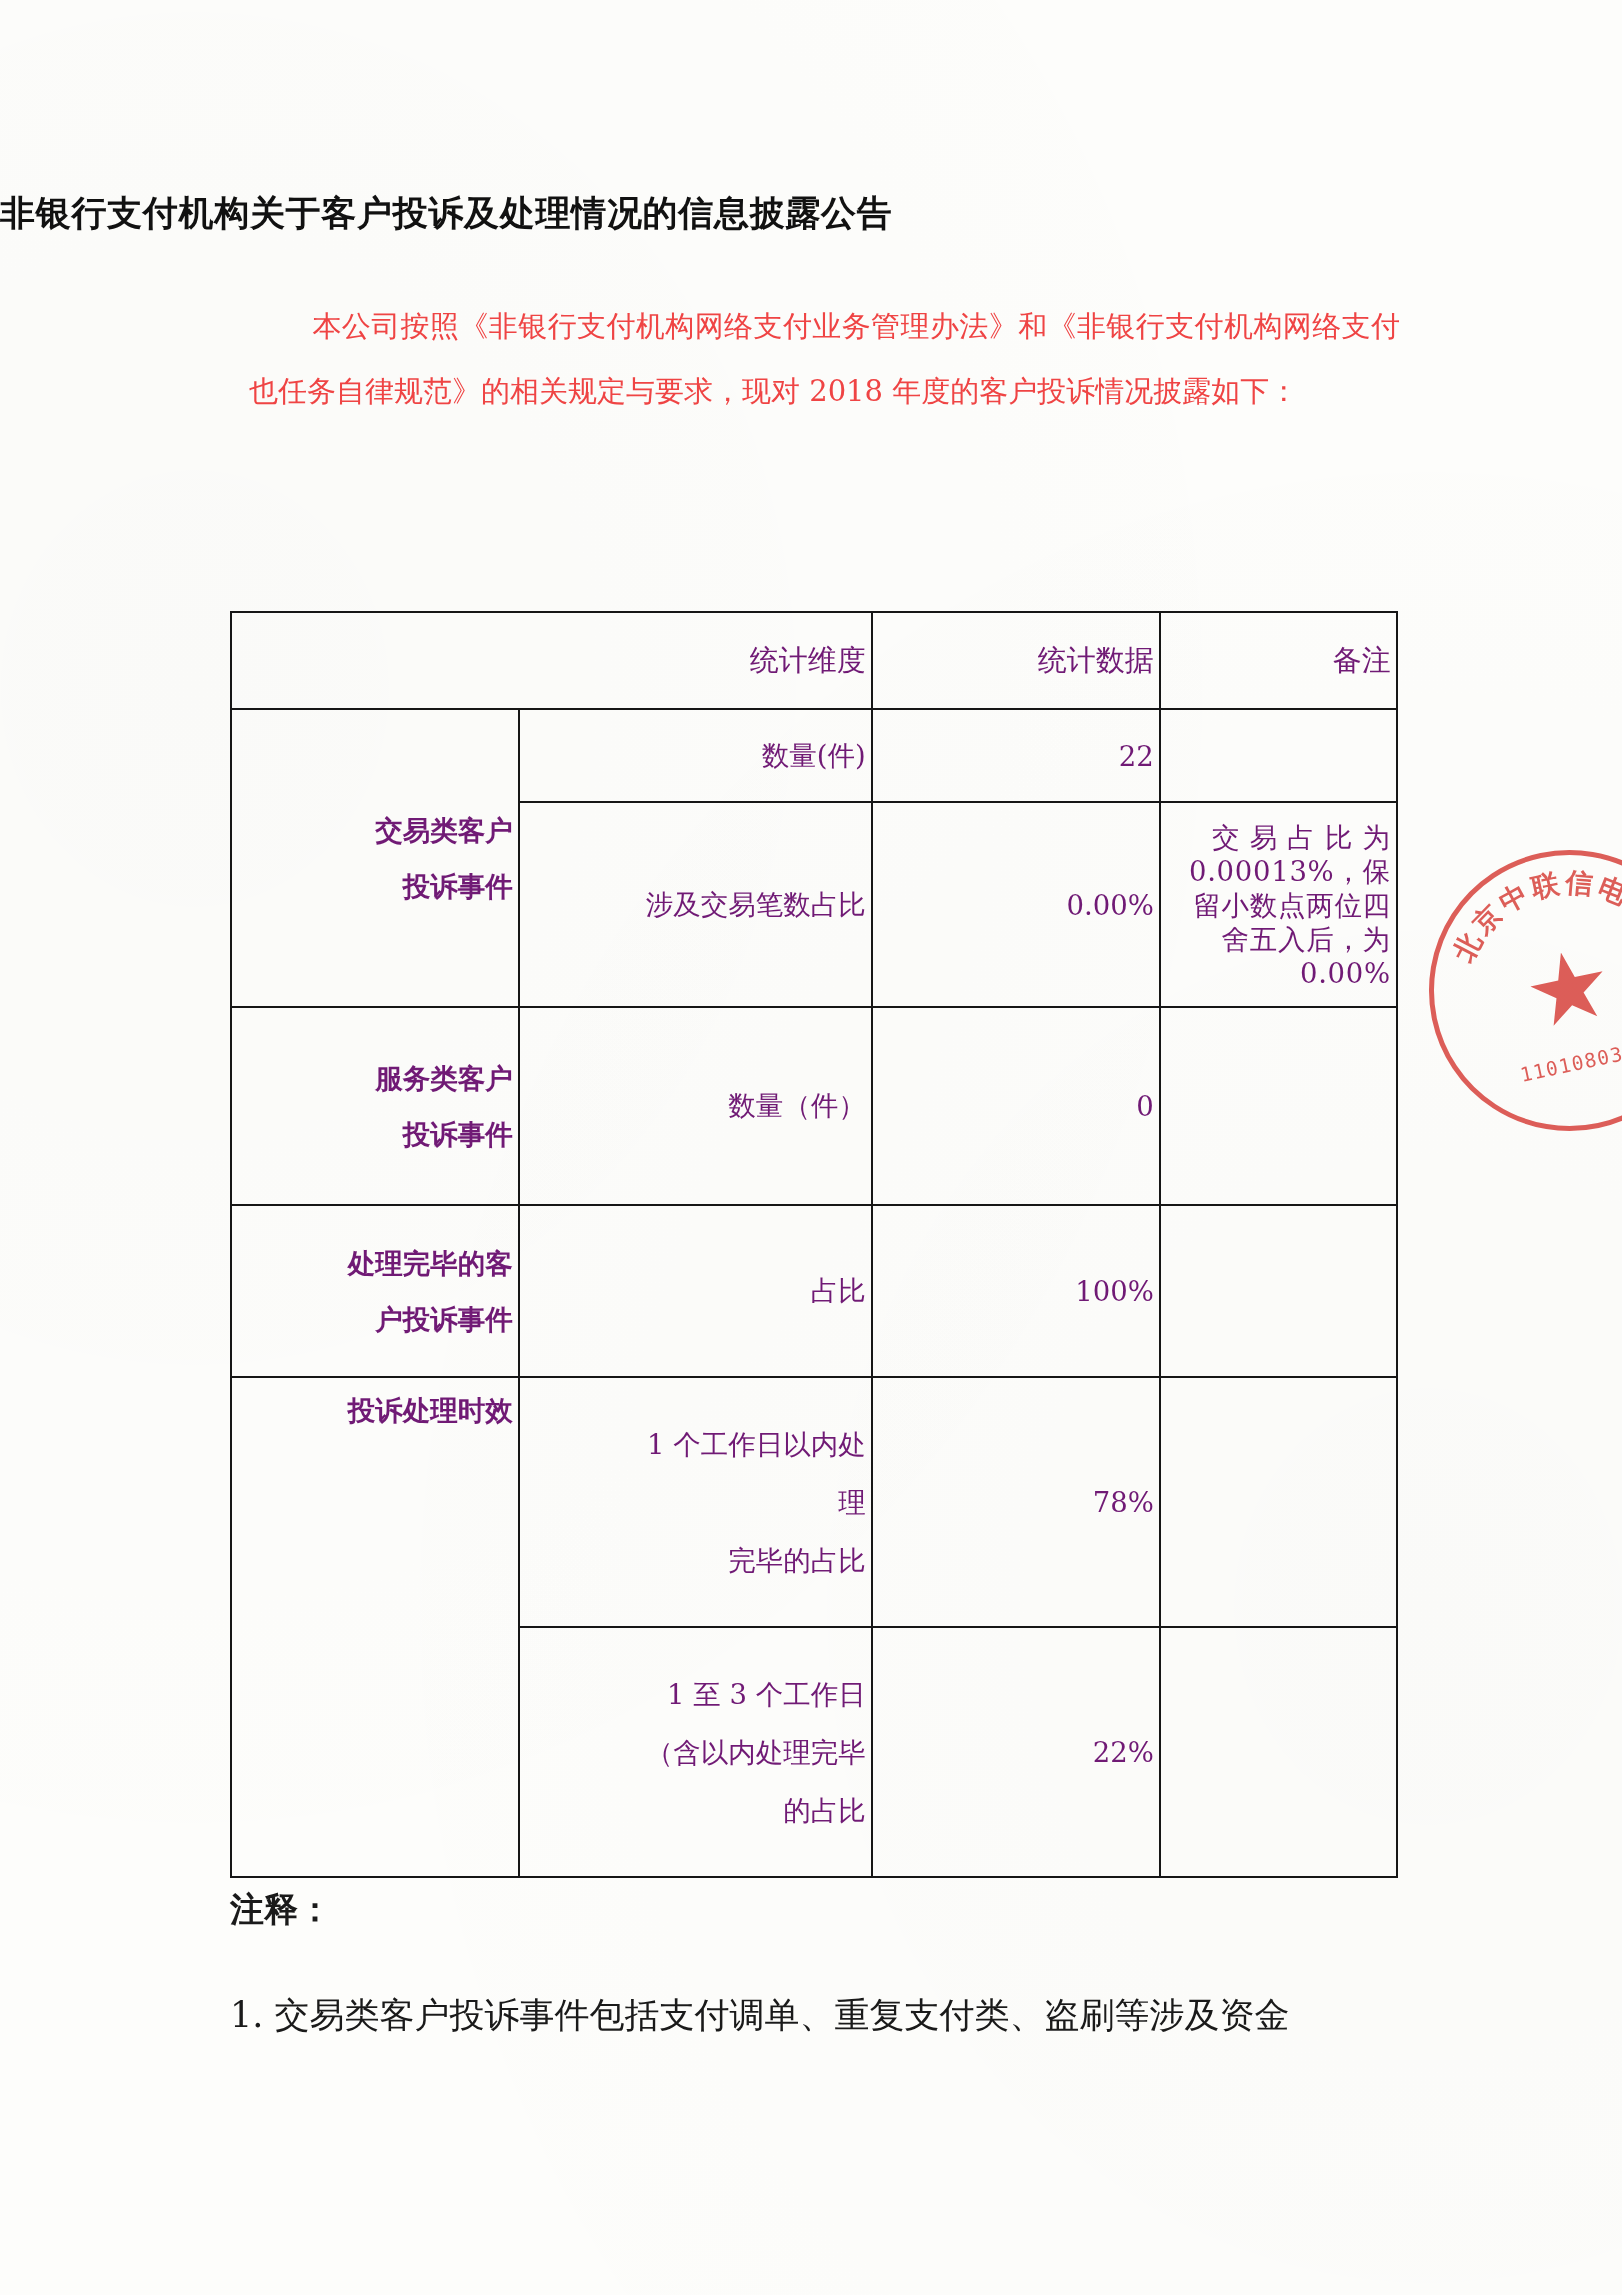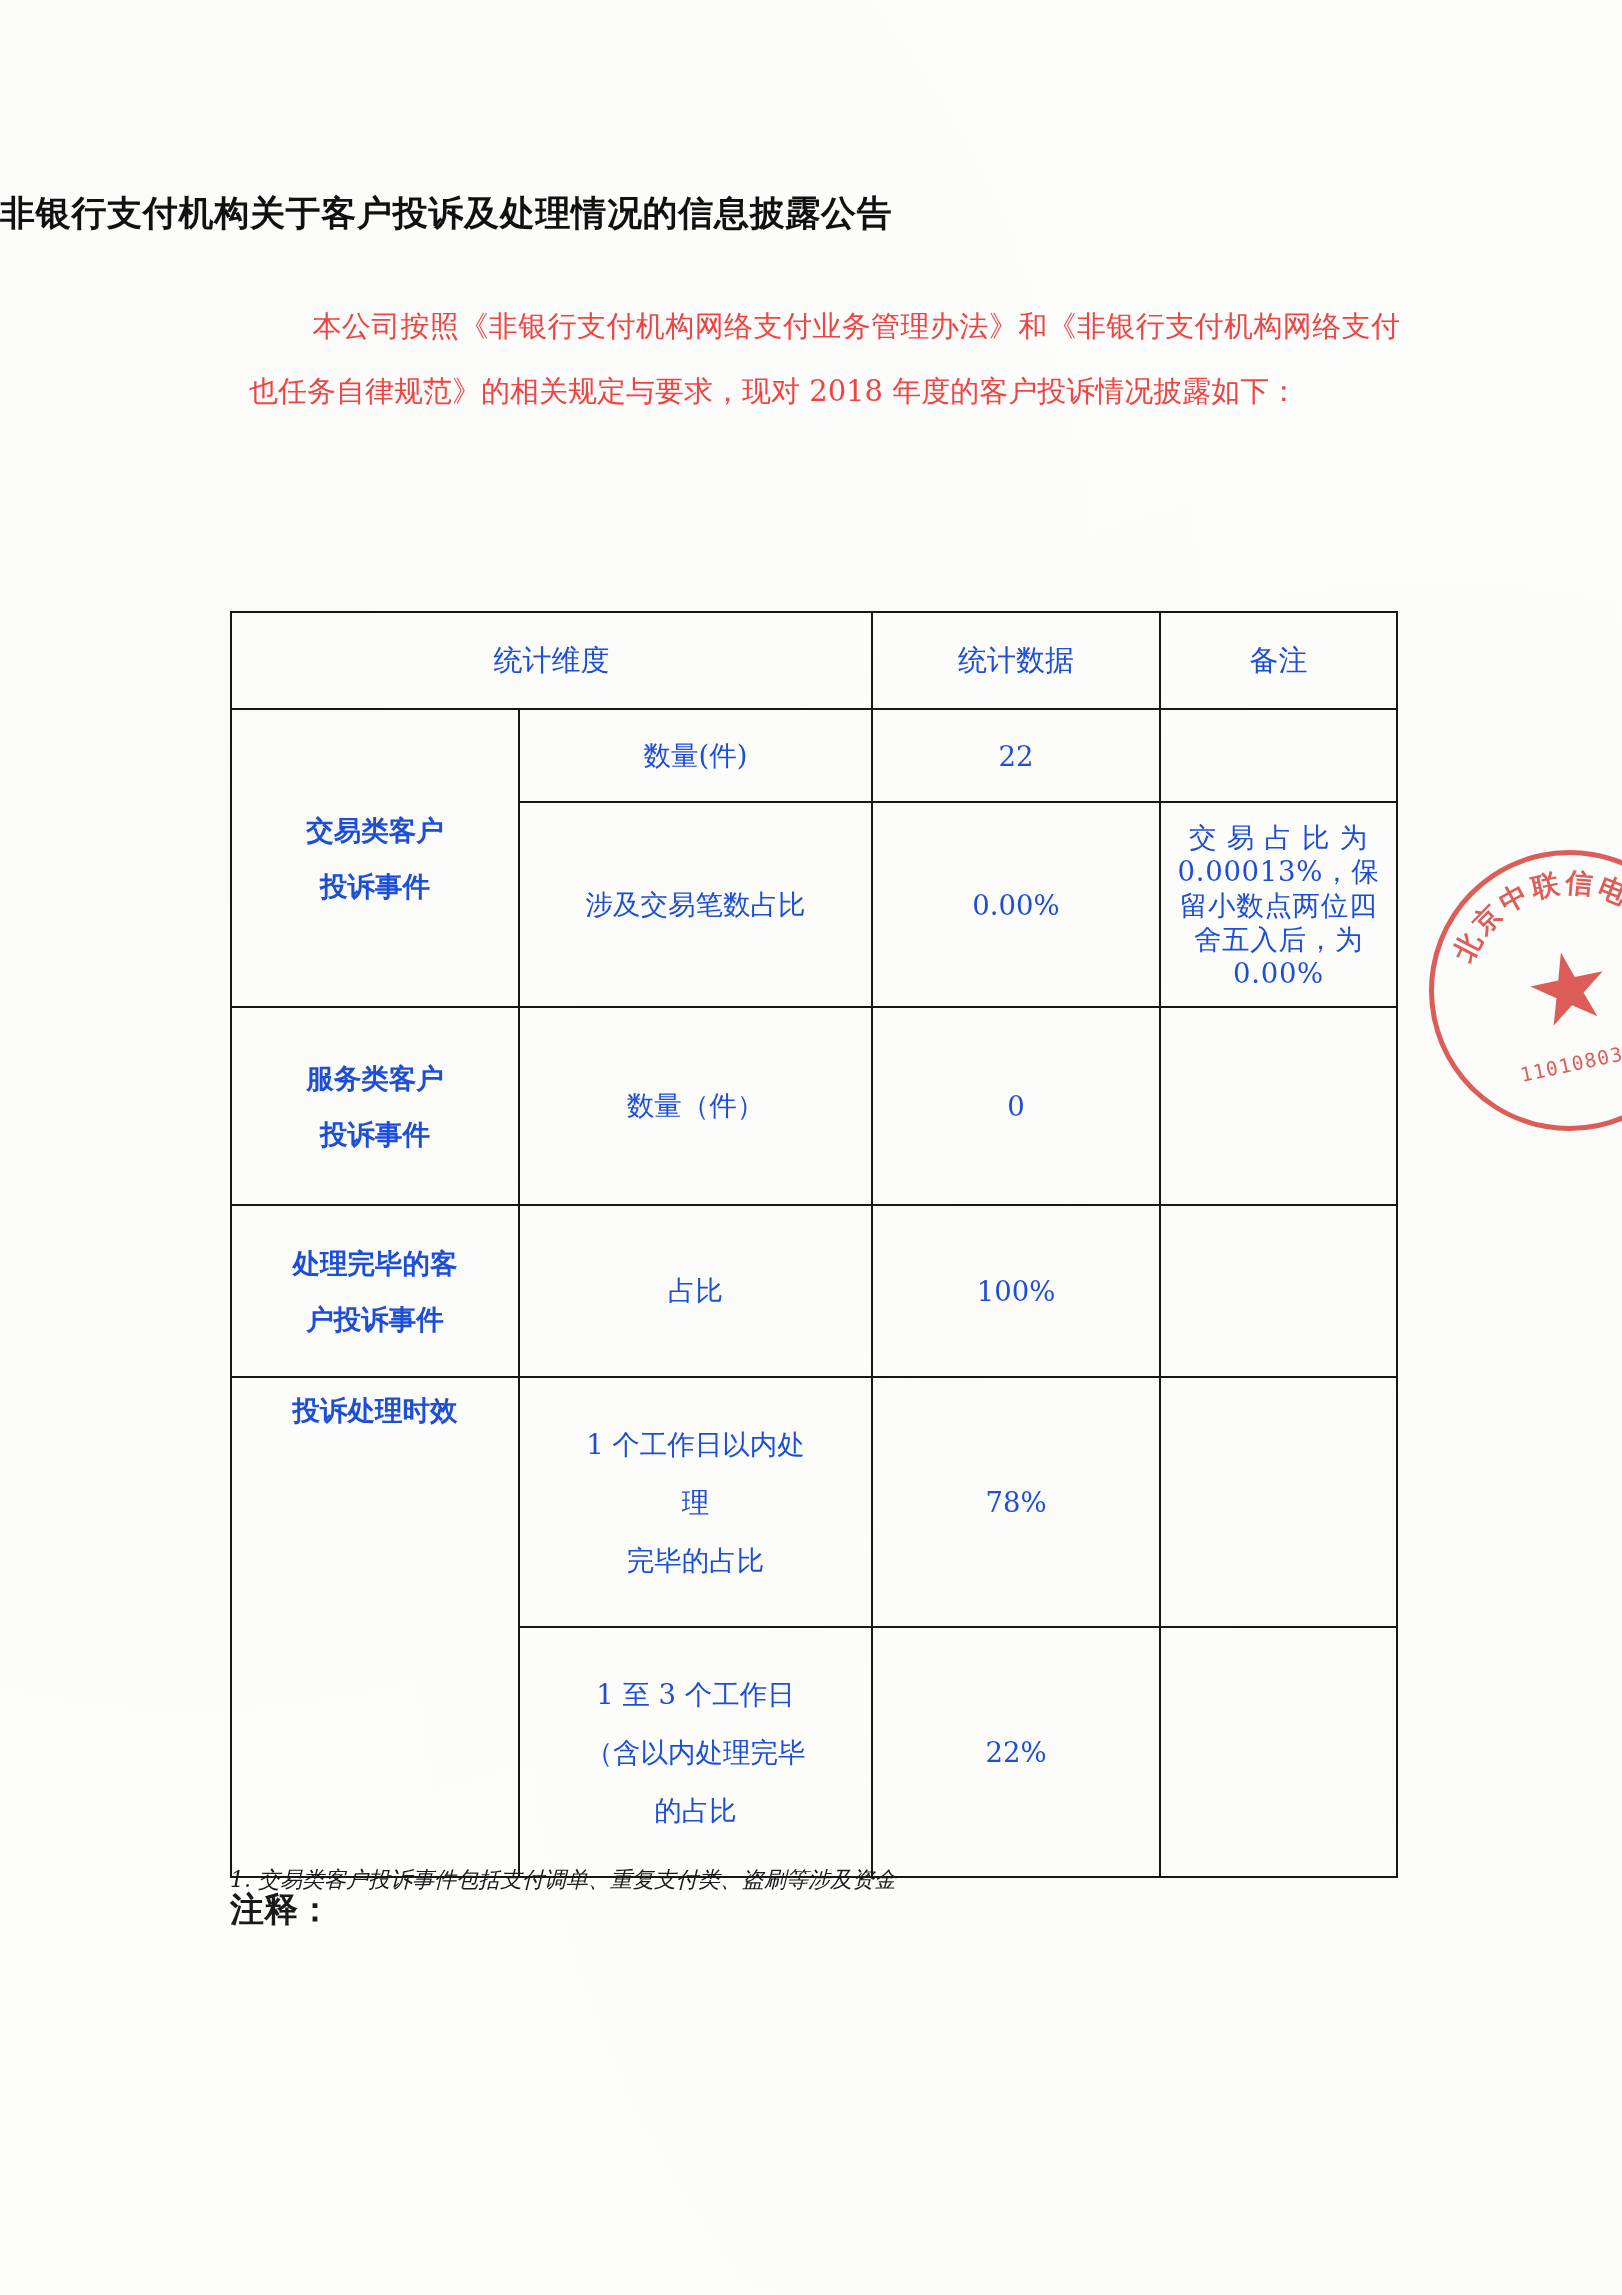--- a/index.html
+++ b/index.html
@@ -66,24 +66,24 @@
     position: absolute;
     left: 230px;
     top: 611px;
     width: 1165px;
     border-collapse: collapse;
     table-layout: fixed;
     font-family: "DejaVu Serif", "Liberation Serif", serif;
   }
   table.stat td {
     border: 2px solid #161616;
-    text-align: center;
+    text-align: right;
     vertical-align: middle;
     font-size: 27.5px;
-    color: #1d4ed8;
+    color: #701a75;
     padding: 6.5px 5.2px;
   }
   table.stat td.hdr {
     font-size: 29px;
     height: 82px;
   }
   td.rowlabel {
     font-size: 29px;
     font-weight: 600;
     line-height: 56px;
@@ -111,26 +111,25 @@
     position: absolute;
     left: 230px;
     top: 1887px;
     font-size: 34px;
     font-weight: bold;
     font-family: "DejaVu Serif", "Liberation Serif", serif;
   }
   .note-item {
     position: absolute;
     left: 230px;
-    top: 1848px;
+    top: 1984px;
     width: 1171px;
-    font-size: 22px;
+    font-size: 35px;
     line-height: 63px;
     font-family: "DejaVu Serif", "Liberation Serif", serif;
-    font-style: italic;
   }
 
   
   .seal {
     position: absolute;
     left: 1429px;
     top: 850px;
     width: 281px;
     height: 281px;
     transform: rotate(-12deg);

